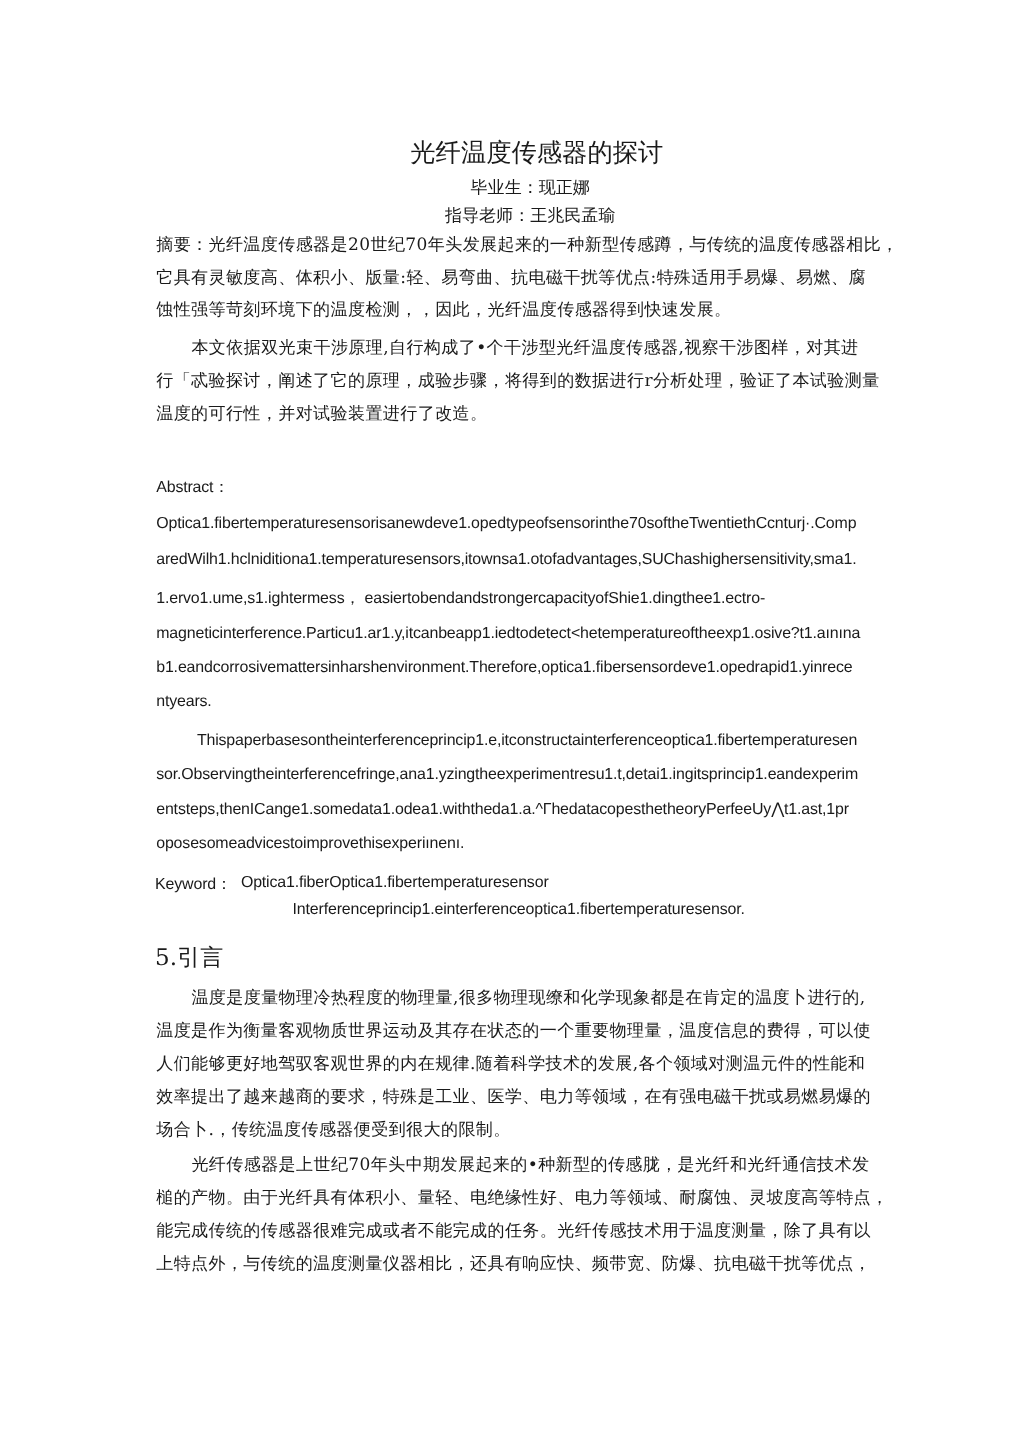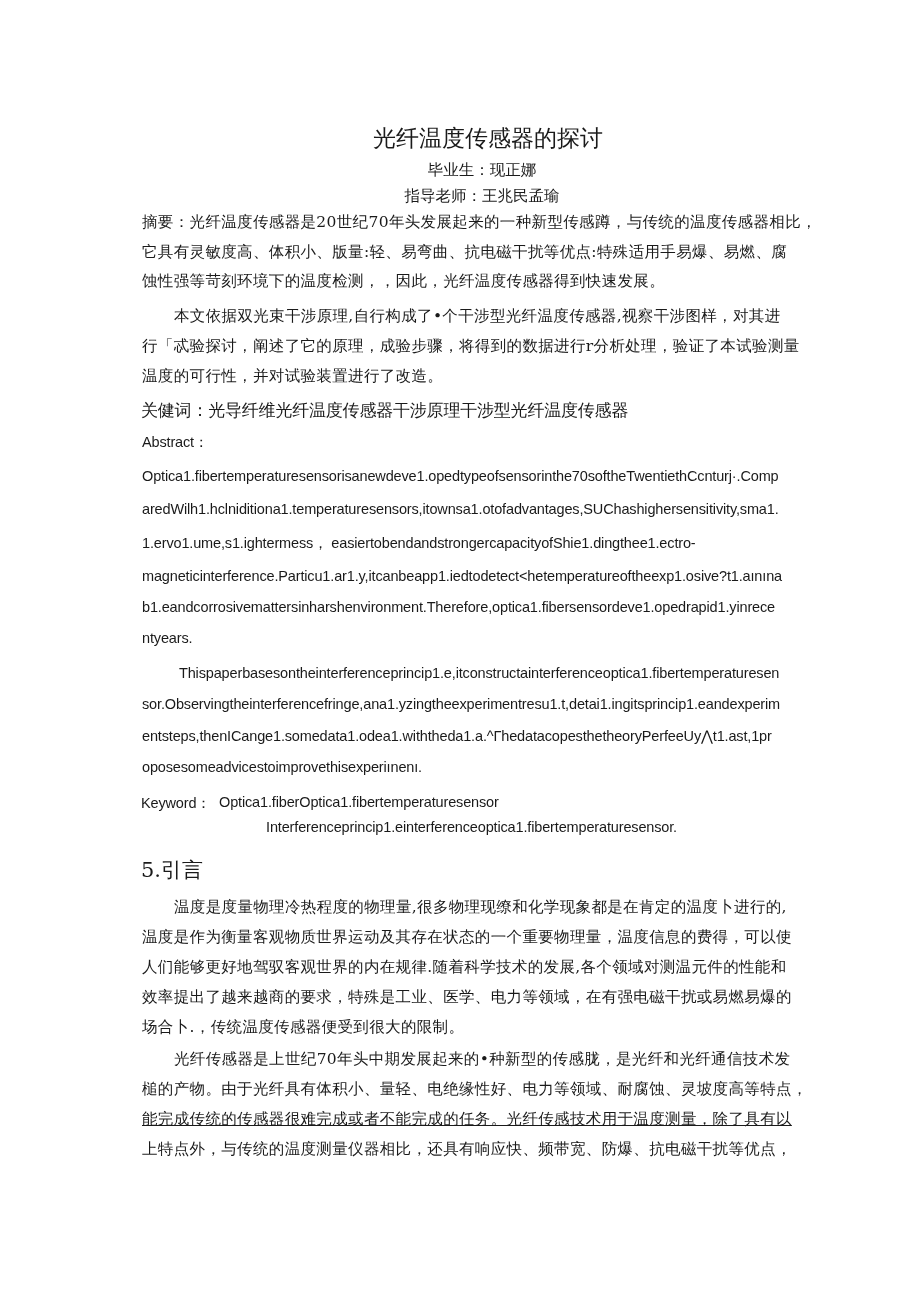--- a/index.html
+++ b/index.html
@@ -29,21 +29,20 @@
     <div class="line serif cn" style="left:130px; top:242px;">它具有灵敏度高、体积小、版量:轻、易弯曲、抗电磁干扰等优点:特殊适用手易爆、易燃、腐</div>
     <div class="line serif cn" style="left:130px; top:271px;">蚀性强等苛刻环境下的温度检测，，因此，光纤温度传感器得到快速发展。</div>
   </div>
 
   <div>
     <div class="line serif cn" style="left:162px; top:306px;">本文依据双光束干涉原理,自行构成了•个干涉型光纤温度传感器,视察干涉图样，对其进</div>
     <div class="line serif cn" style="left:130px; top:336px;">行「忒验探讨，阐述了它的原理，成验步骤，将得到的数据进行r分析处理，验证了本试验测量</div>
     <div class="line serif cn" style="left:130px; top:366px;">温度的可行性，并对试验装置进行了改造。</div>
   </div>
 
-  <div class="line sans kw" style="left:129px; top:399px;">关健词：光导纤维光纤温度传感器干涉原理干涉型光纤温度传感器</div>
 
   <div class="line sans en" style="left:130px; top:433px;">Abstract：</div>
   <div>
     <div class="line sans en" style="left:130px; top:468px;">Optica1.fibertemperaturesensorisanewdeve1.opedtypeofsensorinthe70softheTwentiethCcnturj·.Comp</div>
     <div class="line sans en" style="left:130px; top:501px;">aredWilh1.hclniditiona1.temperaturesensors,itownsa1.otofadvantages,SUChashighersensitivity,sma1.</div>
     <div class="line sans en" style="left:130px; top:534px;">1.ervo1.ume,s1.ightermess，  easiertobendandstrongercapacityofShie1.dingthee1.ectro-</div>
     <div class="line sans en" style="left:130px; top:568px;">magneticinterference.Particu1.ar1.y,itcanbeapp1.iedtodetect&lt;hetemperatureoftheexp1.osive?t1.aınına</div>
     <div class="line sans en" style="left:130px; top:599px;">b1.eandcorrosivemattersinharshenvironment.Therefore,optica1.fibersensordeve1.opedrapid1.yinrece</div>
     <div class="line sans en" style="left:130px; top:630px;">ntyears.</div>
   </div>
@@ -65,17 +64,17 @@
     <div class="line serif cn" style="left:162px; top:897px;text-align:center;">温度是度量物理冷热程度的物理量,很多物理现缭和化学现象都是在肯定的温度卜进行的,</div>
     <div class="line serif cn" style="left:130px; top:927px;">温度是作为衡量客观物质世界运动及其存在状态的一个重要物理量，温度信息的费得，可以使</div>
     <div class="line serif cn" style="left:130px; top:957px;">人们能够更好地驾驭客观世界的内在规律.随着科学技术的发展,各个领域对测温元件的性能和</div>
     <div class="line serif cn" style="left:130px; top:987px;">效率提出了越来越商的要求，特殊是工业、医学、电力等领域，在有强电磁干扰或易燃易爆的</div>
     <div class="line serif cn" style="left:130px; top:1017px;">场合卜.，传统温度传感器便受到很大的限制。</div>
   </div>
 
   <div>
     <div class="line serif cn" style="left:162px; top:1049px;">光纤传感器是上世纪70年头中期发展起来的•种新型的传感胧，是光纤和光纤通信技术发</div>
     <div class="line serif cn" style="left:130px; top:1079px;">槌的产物。由于光纤具有体积小、量轻、电绝缘性好、电力等领域、耐腐蚀、灵坡度高等特点，</div>
-    <div class="line serif cn" style="left:130px; top:1109px;text-decoration:underline;">能完成传统的传感器很难完成或者不能完成的任务。光纤传感技术用于温度测量，除了具有以</div>
+    <div class="line serif cn" style="left:130px; top:1109px;">能完成传统的传感器很难完成或者不能完成的任务。光纤传感技术用于温度测量，除了具有以</div>
     <div class="line serif cn" style="left:130px; top:1139px;">上特点外，与传统的温度测量仪器相比，还具有响应快、频带宽、防爆、抗电磁干扰等优点，</div>
   </div>
 
 </div>
 
 </body></html>

